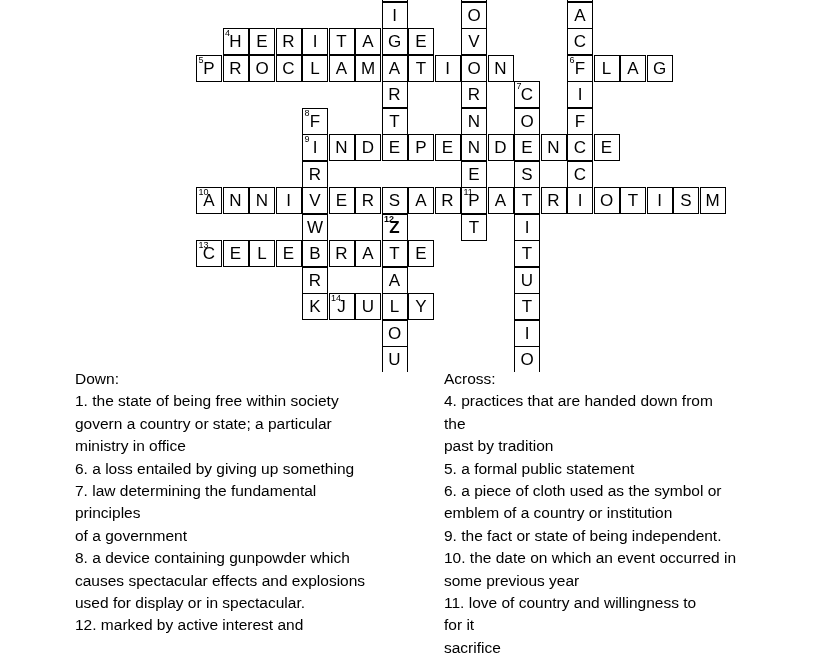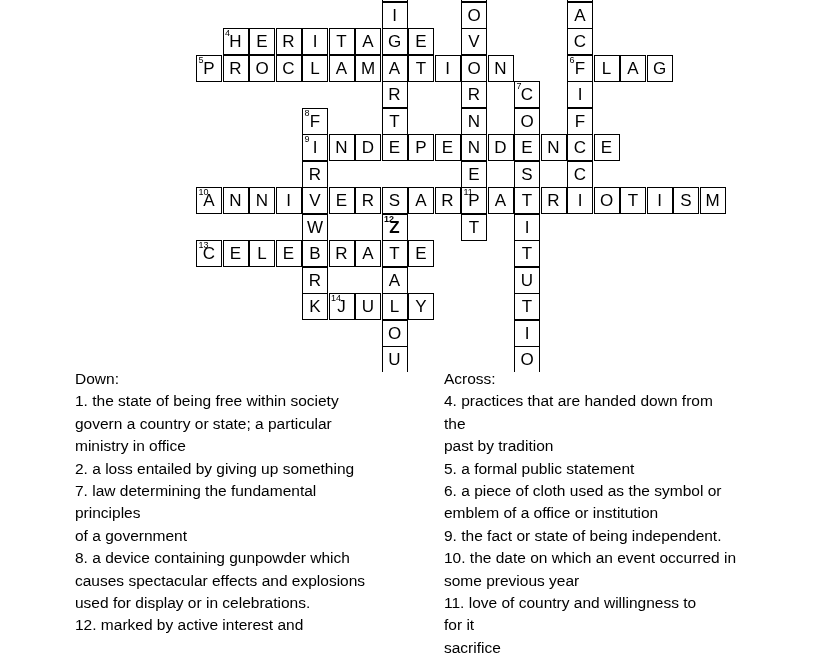--- a/index.html
+++ b/index.html
@@ -392,39 +392,39 @@
     </div>
   </div>
 
 <div id="clues">
   <div class="clue-col" id="down-col">
     <div class="clue-head">Down:</div>
     <div id="down-lines">
         <div class="clue-line">1. the state of being free within society</div>
         <div class="clue-line">govern a country or state; a particular</div>
         <div class="clue-line">ministry in office</div>
-        <div class="clue-line">2. a loss entailed by giving up something</div>
+        <div class="clue-line">6. a loss entailed by giving up something</div>
         <div class="clue-line">7. law determining the fundamental</div>
         <div class="clue-line">principles</div>
         <div class="clue-line">of a government</div>
         <div class="clue-line">8. a device containing gunpowder which</div>
         <div class="clue-line">causes spectacular effects and explosions</div>
-        <div class="clue-line">used for display or in celebrations.</div>
+        <div class="clue-line">used for display or in spectacular.</div>
         <div class="clue-line">12. marked by active interest and</div>
       </div>
   </div>
   <div class="clue-col" id="across-col">
     <div class="clue-head">Across:</div>
     <div id="across-lines">
         <div class="clue-line">4. practices that are handed down from</div>
         <div class="clue-line">the</div>
         <div class="clue-line">past by tradition</div>
         <div class="clue-line">5. a formal public statement</div>
         <div class="clue-line">6. a piece of cloth used as the symbol or</div>
-        <div class="clue-line">emblem of a office or institution</div>
+        <div class="clue-line">emblem of a country or institution</div>
         <div class="clue-line">9. the fact or state of being independent.</div>
         <div class="clue-line">10. the date on which an event occurred in</div>
         <div class="clue-line">some previous year</div>
         <div class="clue-line">11. love of country and willingness to</div>
         <div class="clue-line">for it</div>
         <div class="clue-line">sacrifice</div>
       </div>
   </div>
 </div>
 

